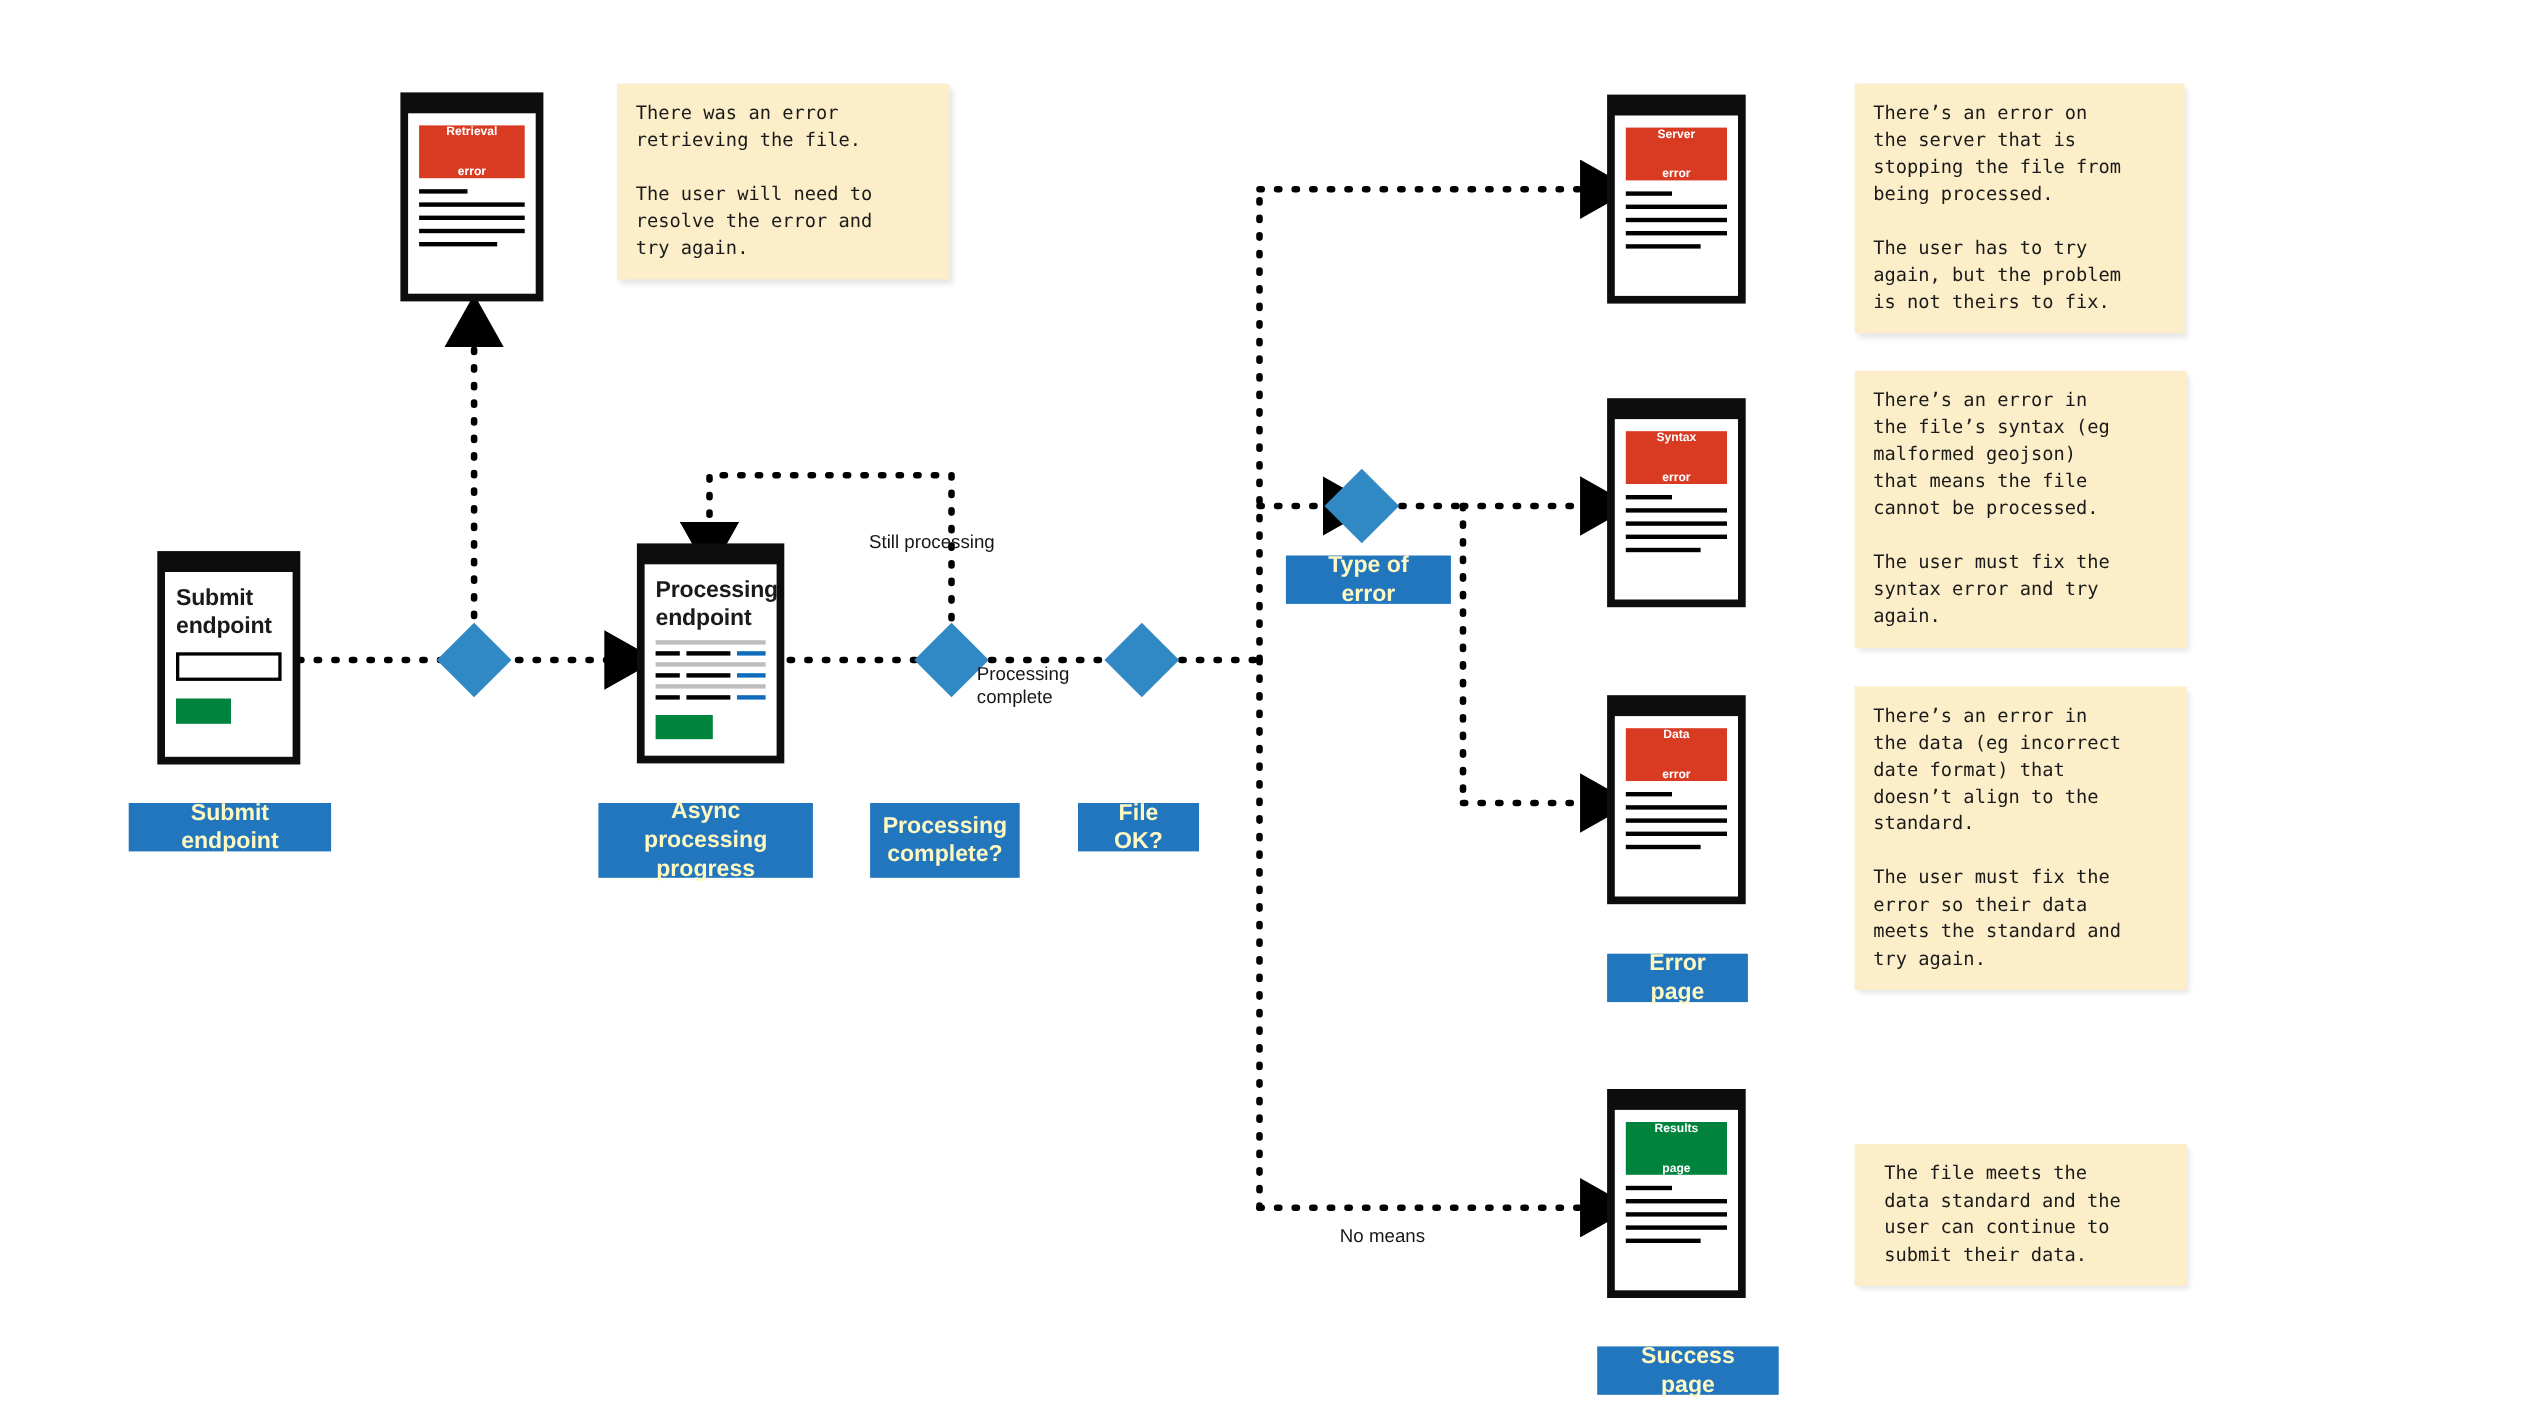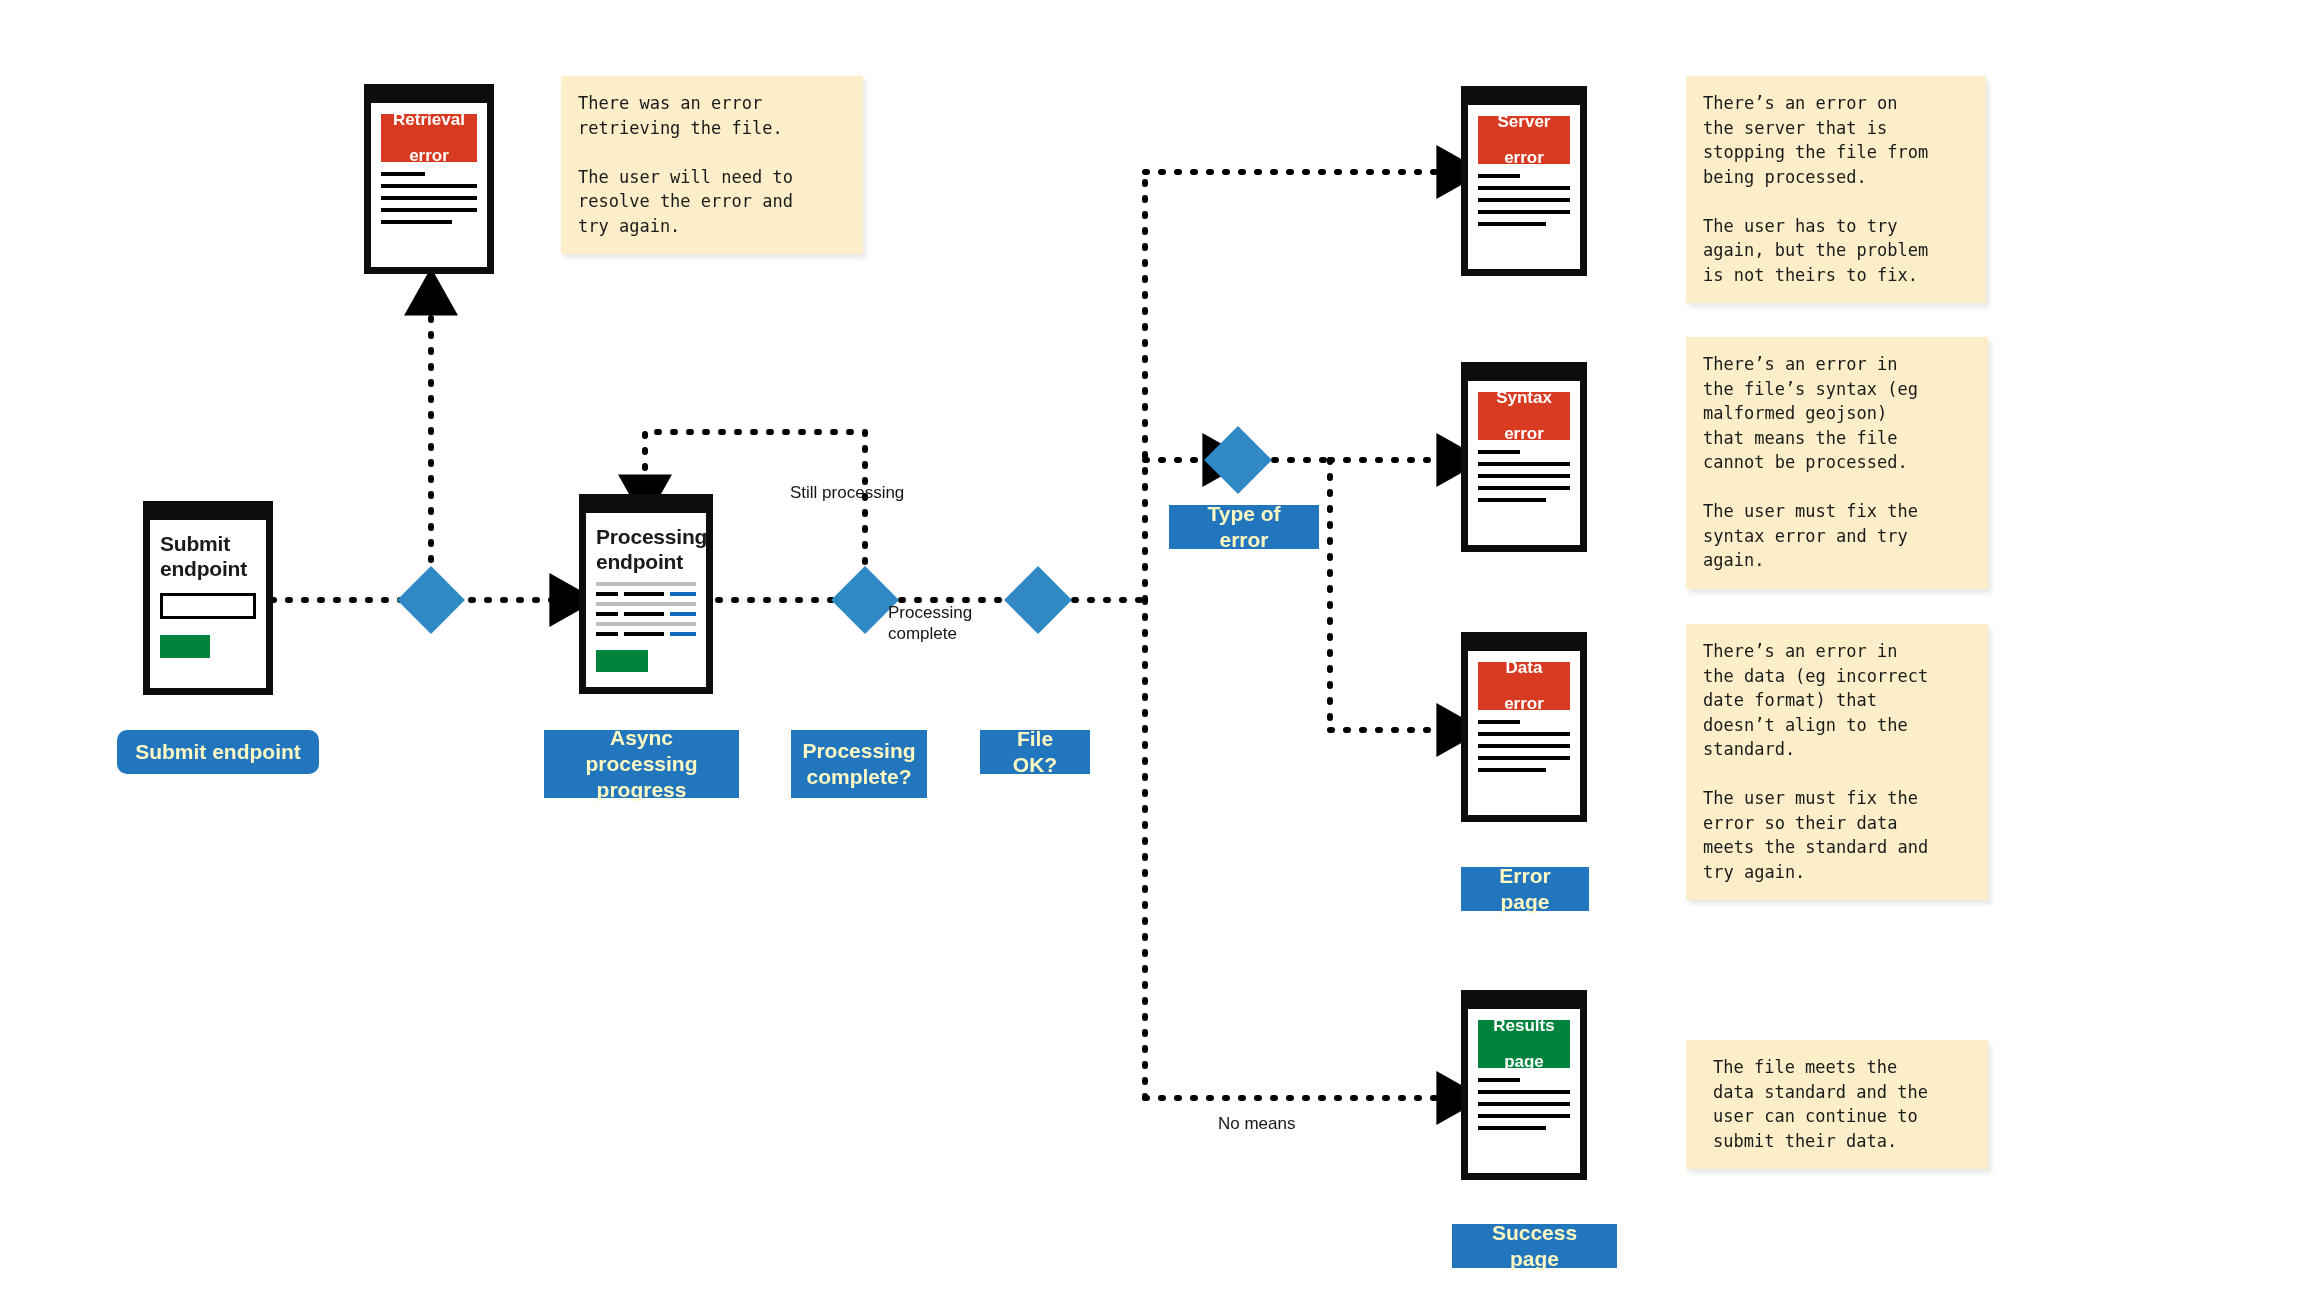--- a/index.html
+++ b/index.html
@@ -6,21 +6,21 @@
   body{width:2304px;height:1296px;position:relative;overflow:hidden;
        font-family:"Liberation Sans", sans-serif;}
   #canvas{position:absolute;left:0;top:0;width:2304px;height:1296px;}
   svg.wires{position:absolute;left:0;top:0;width:2304px;height:1296px;pointer-events:none;}
 
   
   .device{position:absolute;background:#0d0d0d;box-sizing:border-box;padding:19px 7px 7px 7px;}
   .device .screen{background:#ffffff;width:100%;height:100%;box-sizing:border-box;
                   padding:11px 10px 0 10px;position:relative;}
   .dev-title{font-weight:bold;font-size:21px;line-height:25px;color:#1a1a1a;letter-spacing:-0.2px;}
-  .banner{color:#ffffff;font-weight:bold;font-size:17px;line-height:18px;text-align:center;
+  .banner{color:#ffffff;font-weight:bold;font-size:11px;line-height:18px;text-align:center;
           display:flex;align-items:center;justify-content:center;}
   .banner span{display:block;}
   .lines{margin-top:10px;}
   .ln{background:#000000;height:4px;margin-bottom:8px;}
   .formfield{border:3px solid #000000;background:#fff;height:26px;box-sizing:border-box;}
   .greenbtn{background:#00843d;}
   .rowset{margin-top:8px;}
   .grayln{background:#bdbdbd;height:4px;margin-bottom:6px;}
   .triple{display:flex;align-items:center;gap:0;margin-bottom:6px;height:4px;}
   .triple i{display:block;background:#000;height:4px;}
@@ -125,21 +125,21 @@
     <div class="screen">
       <div class="dev-title">
         <span>Submit</span><br>
         <span>endpoint</span>
       </div>
       <div class="formfield" style="margin-top:12px;width:100%;"></div>
       <div class="greenbtn" style="margin-top:16px;width:52%;height:23px;"></div>
     </div>
   </div>
 
-  <div class="chip" style="left:117px;top:730px;width:202px;height:44px;border-radius:10px;">Submit endpoint</div>
+  <div class="chip" style="left:117px;top:730px;width:184px;height:44px;">Submit endpoint</div>
 
   <div class="device" style="left:579px;top:494px;width:134px;height:200px;">
     <div class="screen">
       <div class="dev-title">
         <span>Processing</span><br>
         <span>endpoint</span>
       </div>
       <div class="rowset">
         <div class="grayln" style="width:100%;"></div>
         <div class="triple">

